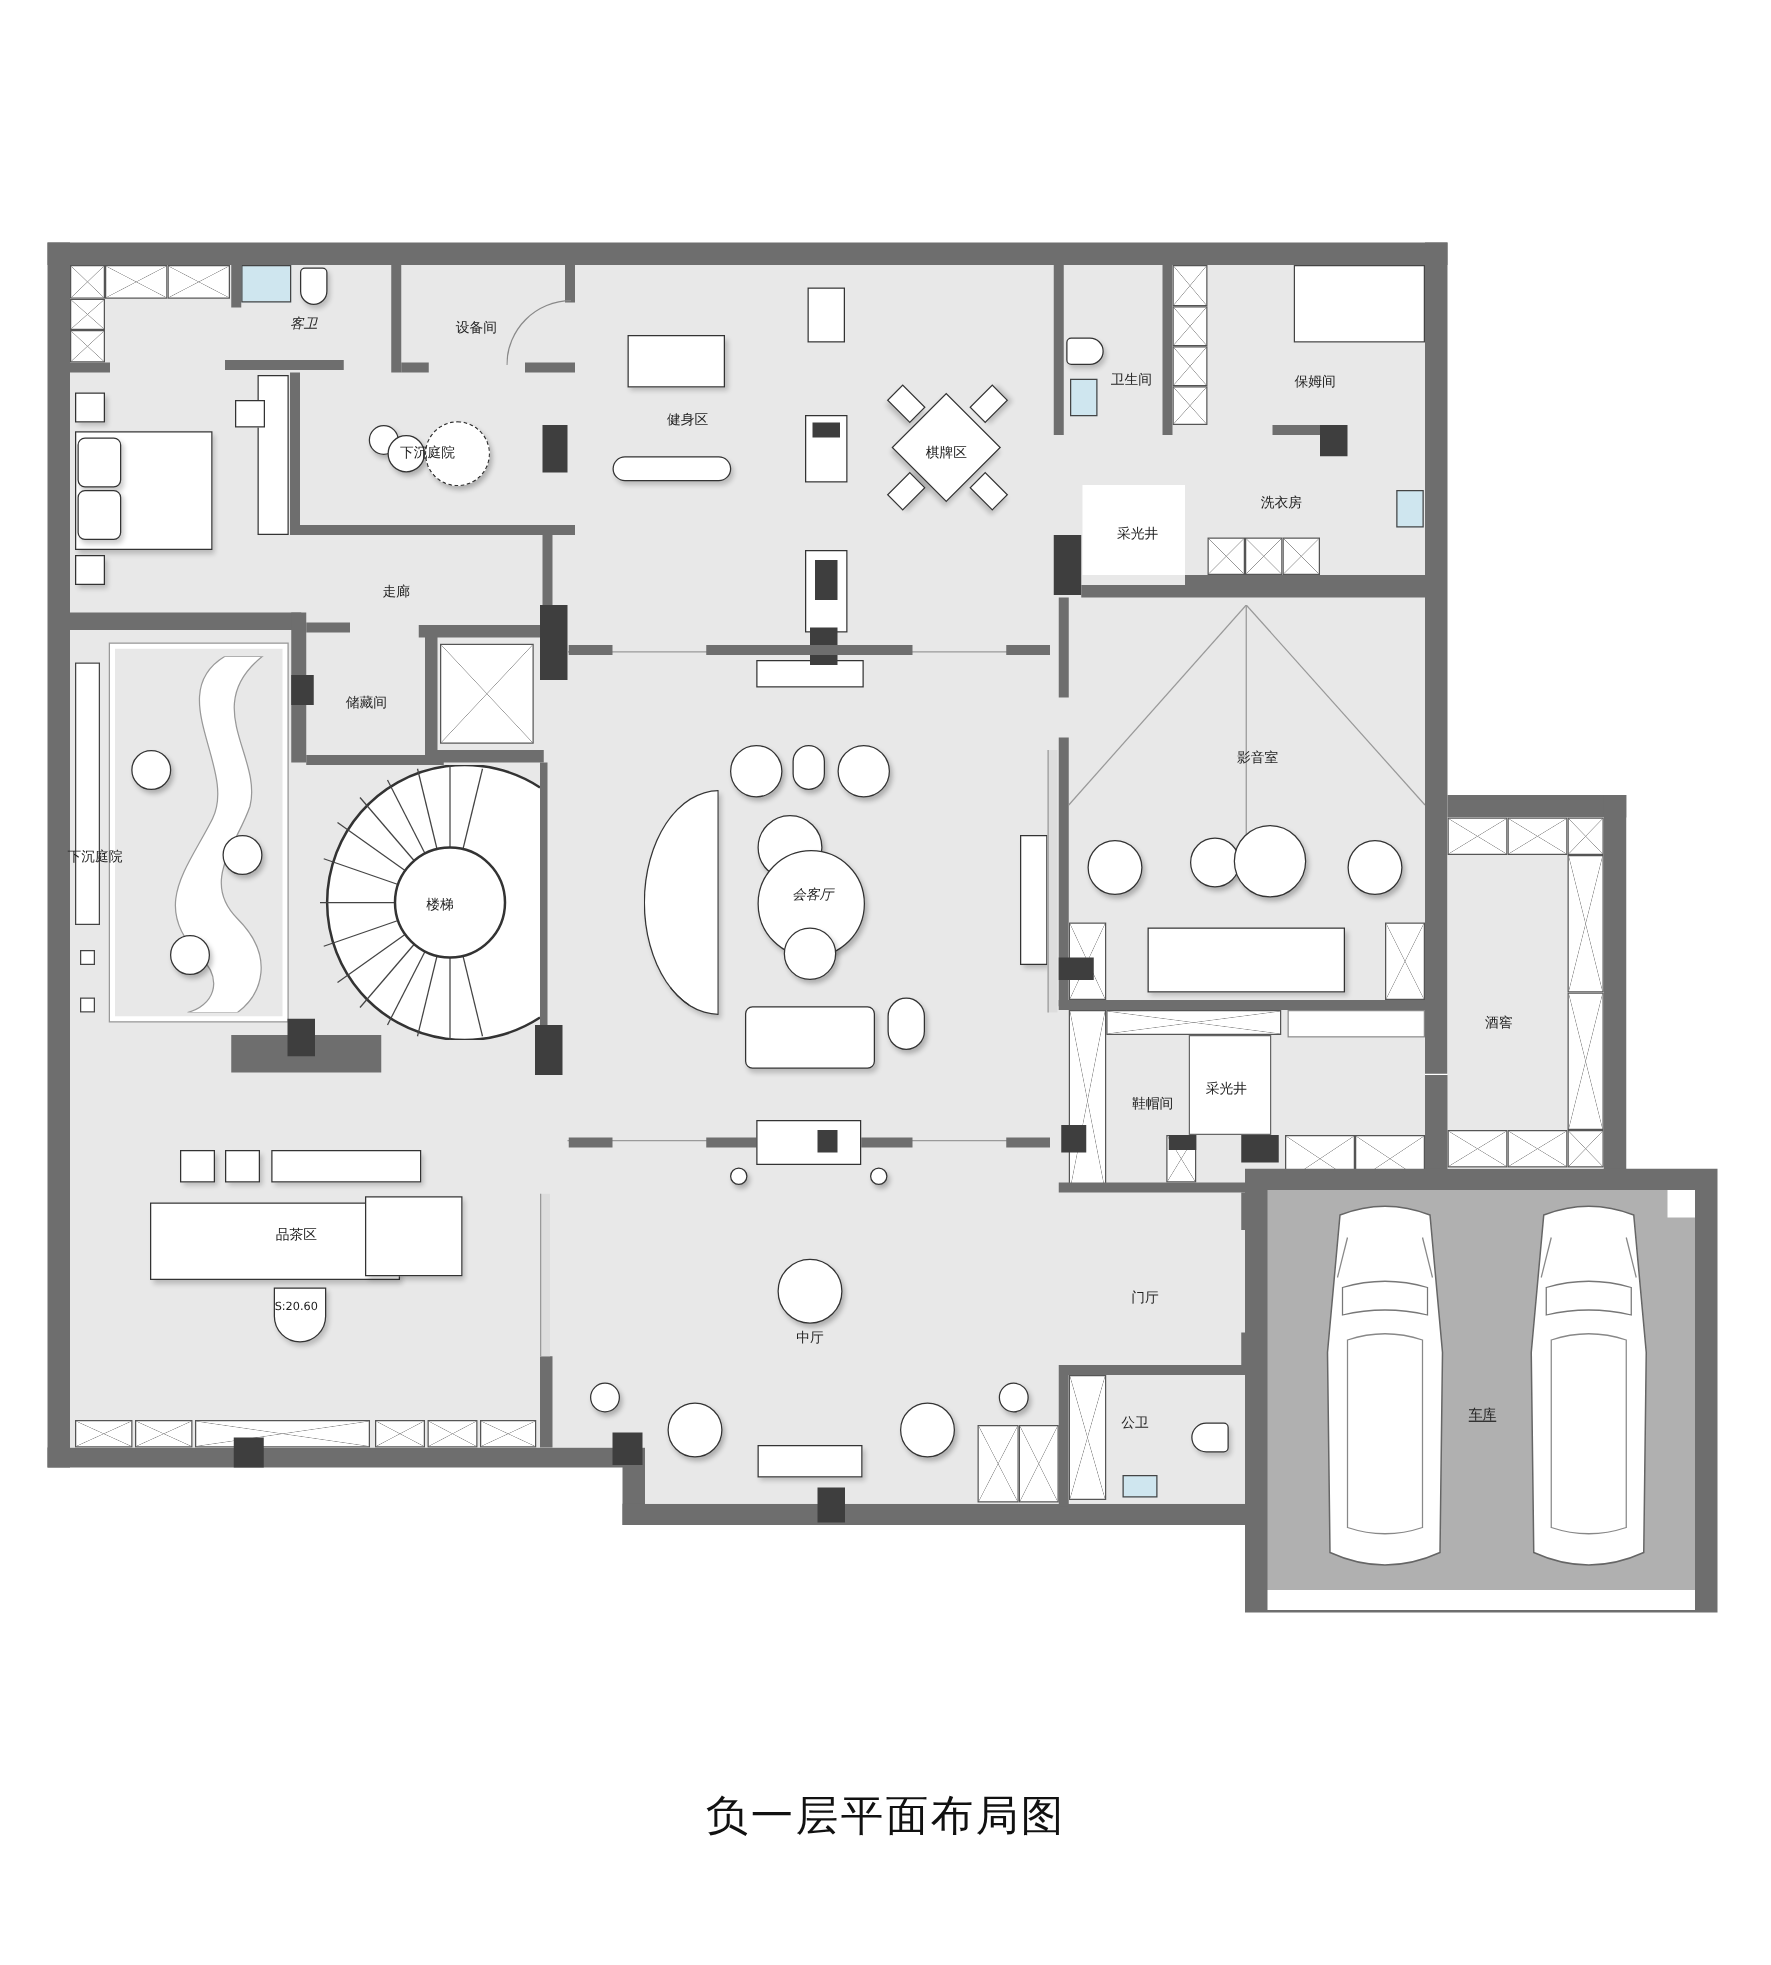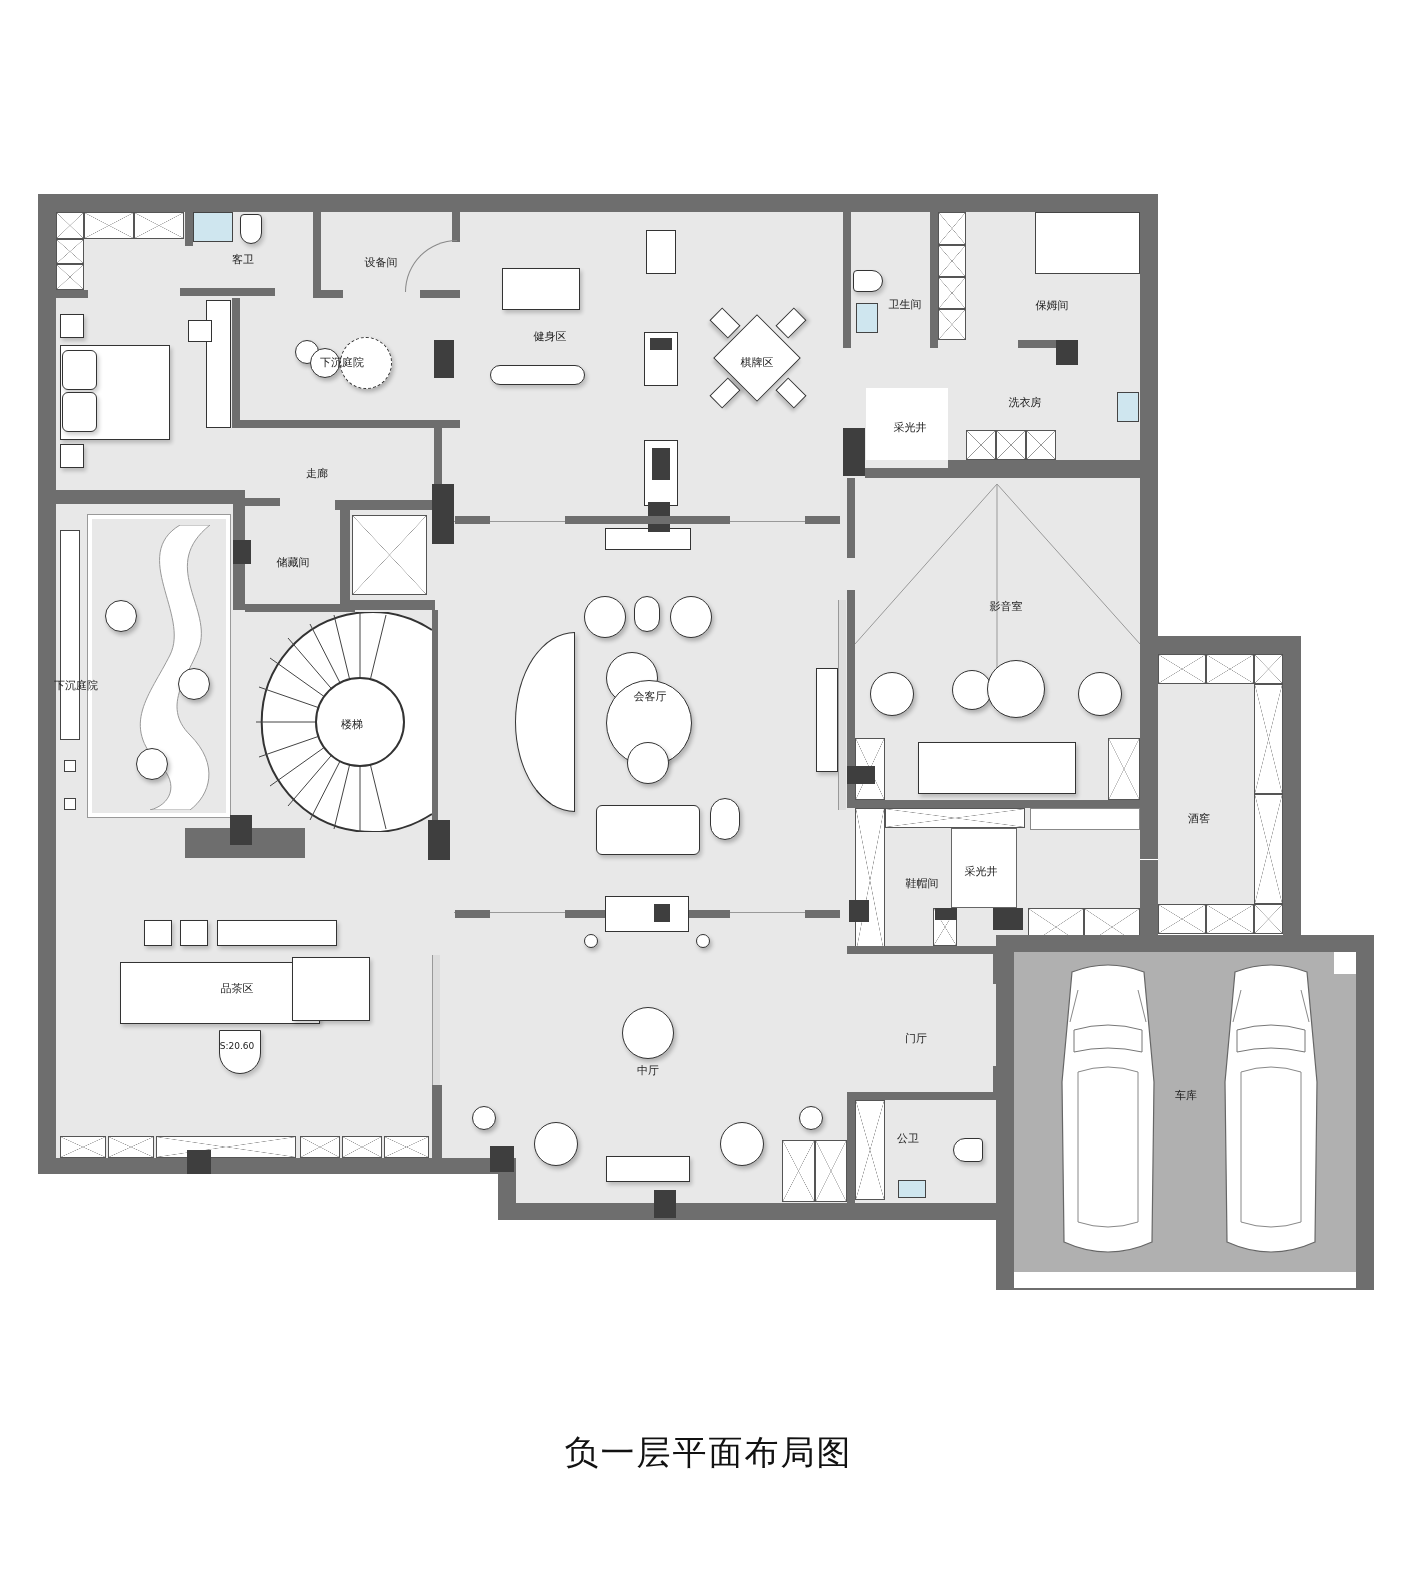--- a/index.html
+++ b/index.html
@@ -43,21 +43,21 @@
 <div class="wall" style="left:56px;top:290px;width:32px;height:8px;"></div>
 <div class="wall" style="left:180px;top:288px;width:95px;height:8px;"></div>
 <div class="wall" style="left:185px;top:212px;width:8px;height:34px;"></div>
 <div class="wall" style="left:313px;top:212px;width:8px;height:86px;"></div>
 <div class="wall" style="left:321px;top:290px;width:22px;height:8px;"></div>
 <div class="wall" style="left:420px;top:290px;width:40px;height:8px;"></div>
 <div class="wall" style="left:452px;top:212px;width:8px;height:30px;"></div>
 
 <div class="white" style="left:193px;top:212px;width:40px;height:30px;background:#cfe6ef;"></div>
 <div class="furn" style="left:240px;top:214px;width:22px;height:30px;border-radius:4px 4px 11px 11px;"></div>
-<div class="label" style="left:243px;top:259px;">客卫</div>
+<div class="label" style="left:243px;top:259px;font-style:italic;">客卫</div>
 
 <div class="label" style="left:381px;top:262px;">设备间</div>
 <div class="door-arc" style="left:405px;top:240px;width:52px;height:52px;border-radius:52px 0 0 0;border-right:none;border-bottom:none;"></div>
 
 <div class="furn" style="left:60px;top:345px;width:110px;height:95px;"></div>
 <div class="furn" style="left:62px;top:350px;width:35px;height:40px;border-radius:6px;"></div>
 <div class="furn" style="left:62px;top:392px;width:35px;height:40px;border-radius:6px;"></div>
 <div class="furn" style="left:60px;top:314px;width:24px;height:24px;"></div>
 <div class="furn" style="left:60px;top:444px;width:24px;height:24px;"></div>
 <div class="furn" style="left:206px;top:300px;width:25px;height:128px;box-shadow:none;"></div>
@@ -171,21 +171,21 @@
 <div class="wall" style="left:565px;top:516px;width:165px;height:8px;"></div>
 <div class="wall" style="left:455px;top:516px;width:35px;height:8px;"></div>
 <div class="wall" style="left:805px;top:516px;width:35px;height:8px;"></div>
 <div class="furn" style="left:515px;top:632px;width:60px;height:180px;border-radius:60px 0 0 60px/90px 0 0 90px;"></div>
 <div class="circle" style="left:584px;top:596px;width:42px;height:42px;"></div>
 <div class="circle" style="left:634px;top:596px;width:26px;height:36px;border-radius:13px;"></div>
 <div class="circle" style="left:670px;top:596px;width:42px;height:42px;"></div>
 <div class="circle" style="left:606px;top:652px;width:52px;height:52px;"></div>
 <div class="circle" style="left:606px;top:680px;width:86px;height:86px;"></div>
 <div class="circle" style="left:627px;top:742px;width:42px;height:42px;"></div>
-<div class="label" style="left:650px;top:696px;">会客厅</div>
+<div class="label" style="left:650px;top:716px;font-style:italic;">会客厅</div>
 <div class="furn" style="left:596px;top:805px;width:104px;height:50px;border-radius:6px;"></div>
 <div class="circle" style="left:710px;top:798px;width:30px;height:42px;border-radius:15px;"></div>
 <div class="furn" style="left:816px;top:668px;width:22px;height:104px;"></div>
 <div class="wall" style="left:838px;top:600px;width:8px;height:210px;background:#ddd;border-left:1px solid #999;"></div>
 
 <div class="wall" style="left:847px;top:478px;width:8px;height:80px;"></div>
 <div class="wall" style="left:847px;top:590px;width:8px;height:215px;"></div>
 <svg class="abs" style="left:855px;top:484px;" width="285" height="190">
   <g stroke="#999" stroke-width="1">
     <line x1="142" y1="0" x2="0" y2="160"></line>
@@ -292,15 +292,15 @@
   <line x1="26" y1="28" x2="18" y2="60" stroke="#888"></line>
     <line x1="86" y1="28" x2="94" y2="60" stroke="#888"></line>
 </svg>
 <svg class="abs" style="left:1215px;top:962px;" width="112" height="300">
   <path d="M20 10 Q56 -4 92 10 L102 120 L100 280 Q56 300 12 280 L10 120 Z" fill="#fff" stroke="#666" stroke-width="1.2"></path>
   <path d="M22 68 Q56 58 90 68 L90 90 Q56 82 22 90 Z" fill="none" stroke="#777"></path>
   <path d="M26 110 Q56 100 86 110 L86 260 Q56 270 26 260 Z" fill="none" stroke="#888"></path>
   <line x1="26" y1="28" x2="18" y2="60" stroke="#888"></line>
     <line x1="86" y1="28" x2="94" y2="60" stroke="#888"></line>
 </svg>
-<div class="label" style="left:1186px;top:1095px;">车库</div>
+<div class="label" style="left:1186px;top:1132px;text-decoration:underline;">车库</div>
 
 <div class="title">负一层平面布局图</div>
 
 </body></html>

